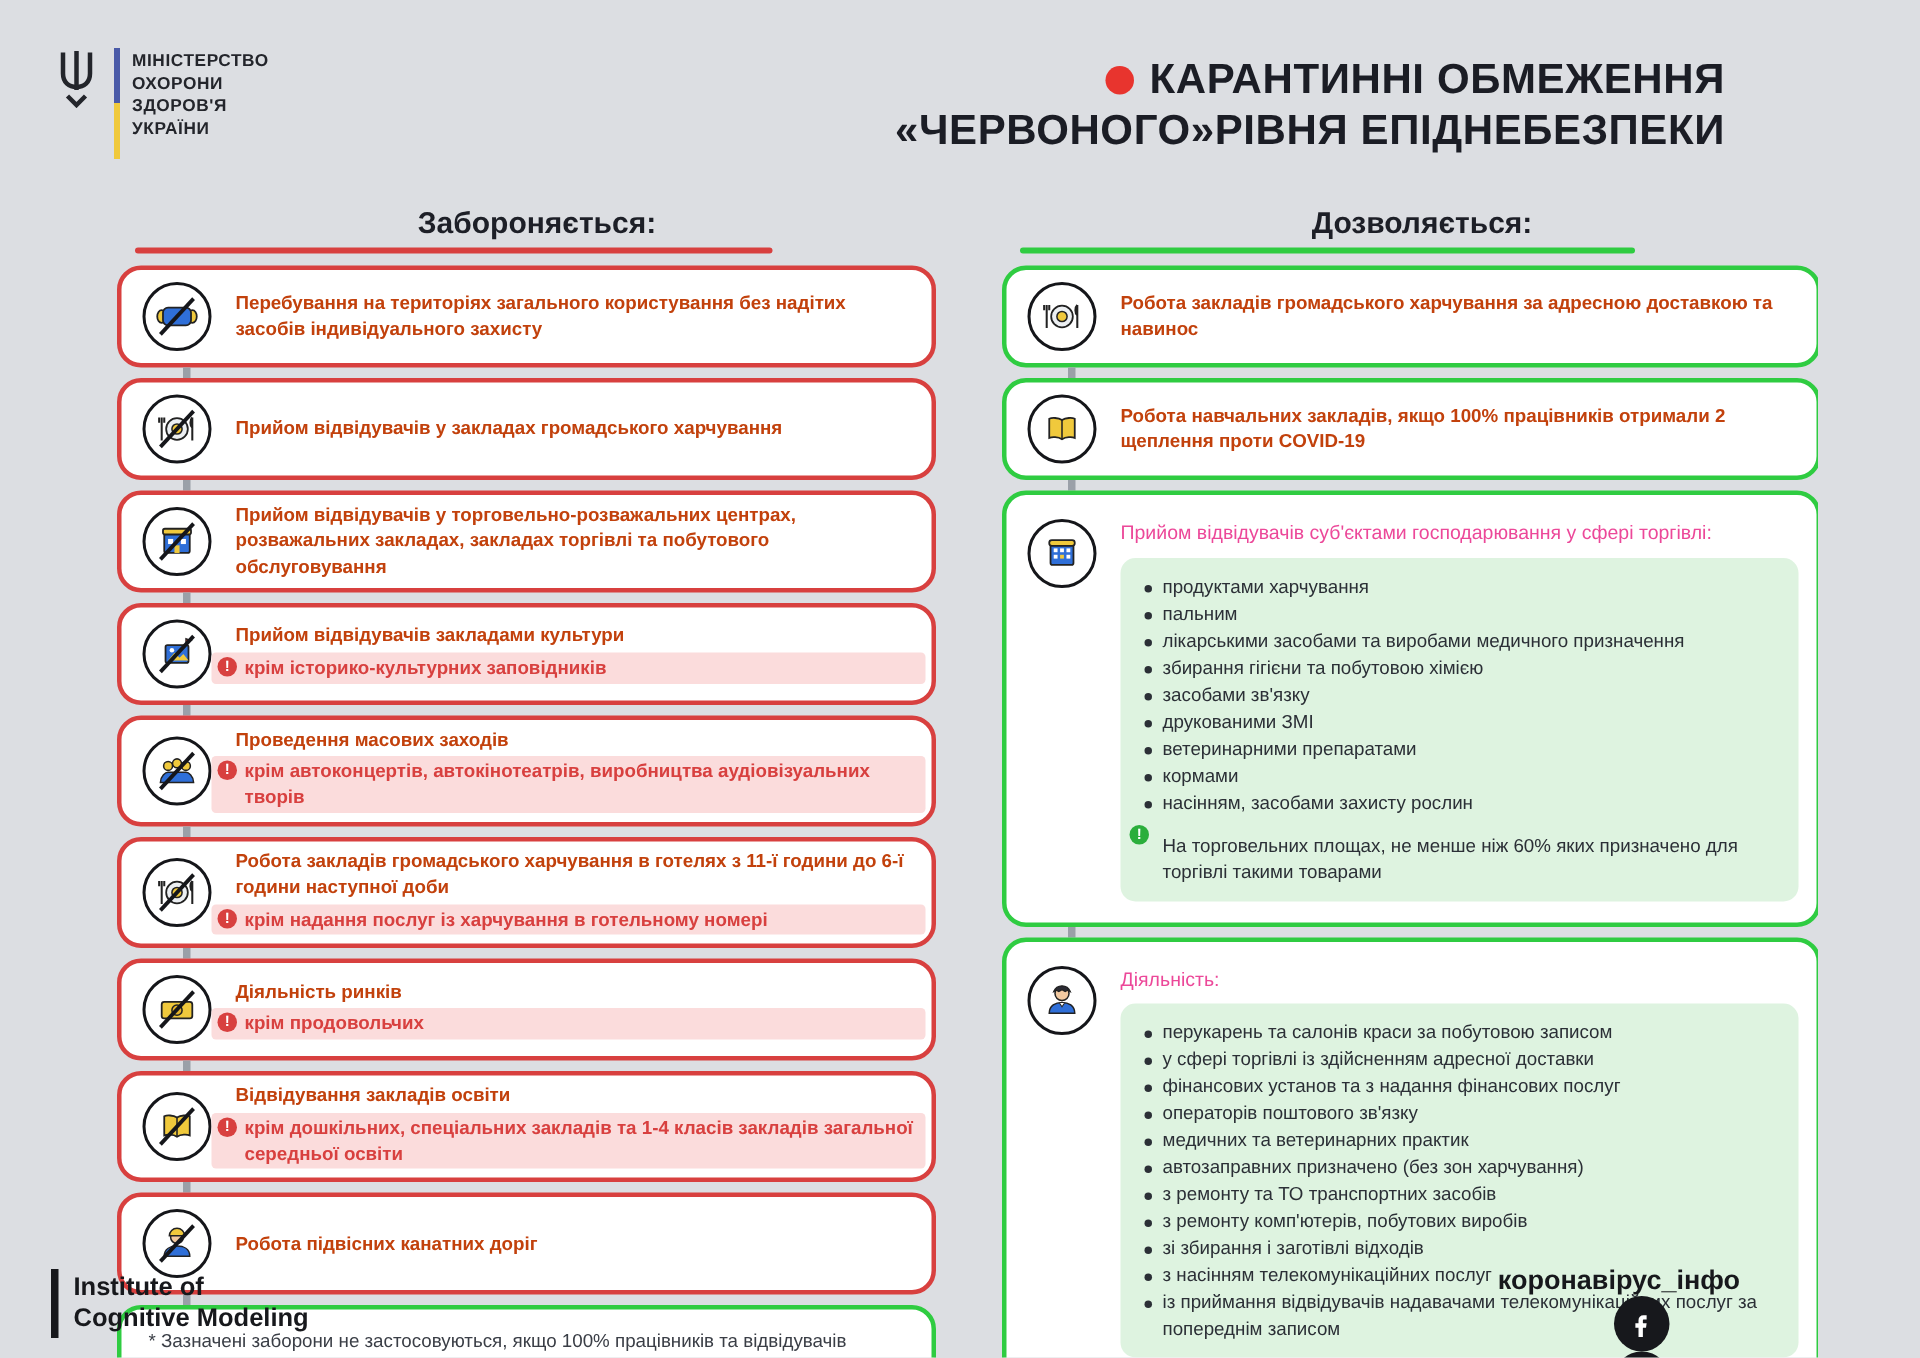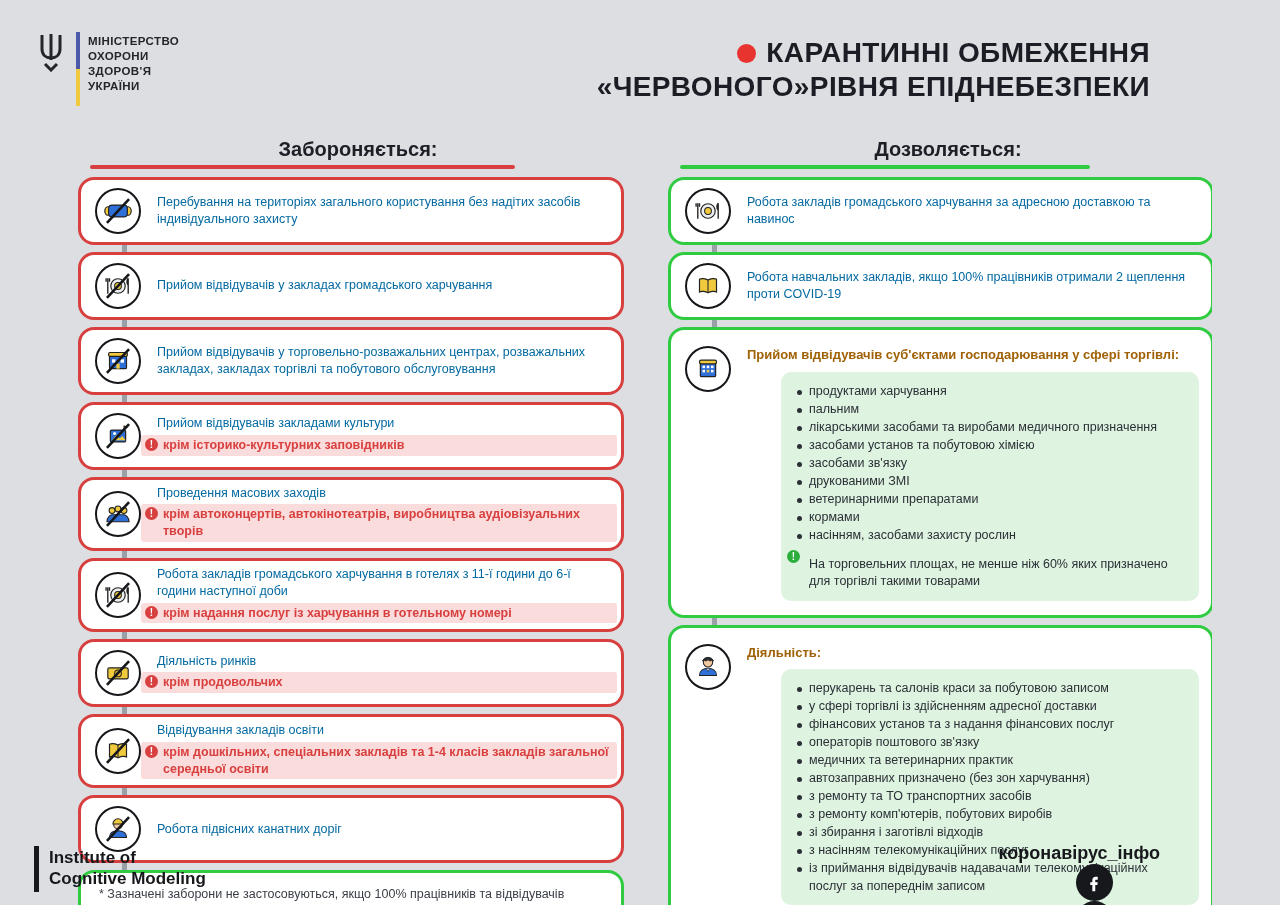--- a/index.html
+++ b/index.html
@@ -39,32 +39,32 @@
   .card.green { border:3px solid #2fcc41; }
   .card.big   { align-items:flex-start; padding-top:12px; padding-bottom:14px; }
 
   .icon-wrap { position:relative; width:46px; height:46px; border:2.5px solid #15161a;
                border-radius:50%; background:#fff; flex-shrink:0; margin:3px 16px 3px 2px;
                display:flex; align-items:center; justify-content:center; }
   .icon-wrap svg { width:34px; height:34px; }
   .card.big .icon-wrap { margin-top:4px; }
 
   .card-body { flex:1; min-width:0; }
-  .card-text { font-size:12.5px; font-weight:400; line-height:1.38; color:#0369a1; }
-  .card-title { font-size:13px; font-weight:700; line-height:1.35; color:#a16207; margin:4px 0 8px; }
+  .card-text { font-size:12.5px; font-weight:700; line-height:1.38; color:#c2410c; }
+  .card-title { font-size:13px; font-weight:400; line-height:1.35; color:#ec4899; margin:4px 0 8px; }
 
   .exception { position:relative; background:#fbdcdc; color:#d8403f; font-weight:700;
                font-size:12.5px; line-height:1.35; border-radius:3px;
                margin:2px -8px 1px -16px; padding:2px 6px 2px 22px; }
   .excl { position:absolute; left:4px; top:3px; width:13px; height:13px; border-radius:50%;
           background:#d8403f; color:#fff; font-size:10px; font-weight:800; line-height:13px;
           text-align:center; }
   .excl.green { background:#2bae3c; }
 
-  .bullet-box { background:#def3e0; border-radius:10px; padding:10px 14px 10px 14px;margin-left:34px; }
+  .bullet-box { background:#def3e0; border-radius:10px; padding:10px 14px 10px 14px; }
   .bullet-box ul { list-style:none; }
   .bullet-box li { font-size:12.5px; font-weight:500; line-height:1.44; color:#2b2f36;
                    padding-left:14px; position:relative; }
   .bullet-box li::before { content:""; position:absolute; left:2px; top:8px; width:5px; height:5px;
                            border-radius:50%; background:#2b2f36; }
   .green-note { position:relative; margin-top:12px; padding-left:14px;
                 font-size:12.5px; font-weight:500; line-height:1.4; color:#2b2f36; }
   .green-note .excl { left:-8px; top:-6px; }
 
   .note-card { background:#fff; border:3px solid #2fcc41; border-radius:16px;
@@ -319,21 +319,21 @@
             <rect x="23.5" y="21" width="3" height="3" fill="#fff"></rect>
         </svg>
       </div>
       <div class="card-body">
         <div class="card-title">Прийом відвідувачів суб'єктами господарювання у сфері торгівлі:</div>
         <div class="bullet-box">
           <ul>
             <li>продуктами харчування</li>
             <li>пальним</li>
             <li>лікарськими засобами та виробами медичного призначення</li>
-            <li>засобами установ та побутовою хімією</li>
+            <li>збирання гігієни та побутовою хімією</li>
             <li>засобами зв'язку</li>
             <li>друкованими ЗМІ</li>
             <li>ветеринарними препаратами</li>
             <li>кормами</li>
             <li>насінням, засобами захисту рослин</li>
           </ul>
           <div class="green-note">
             <span class="excl green">!</span>
             <span>На торговельних площах, не менше ніж 60% яких призначено для торгівлі такими товарами</span>
           </div>

